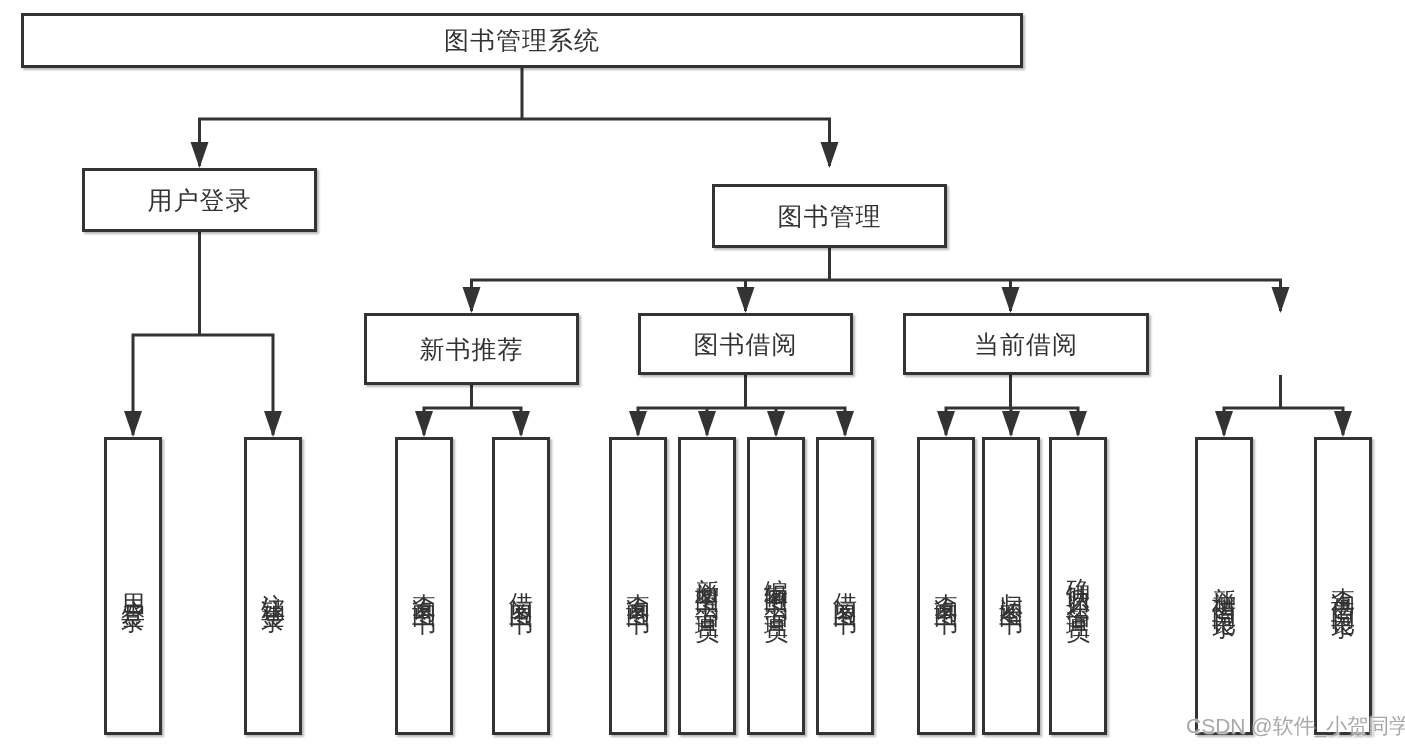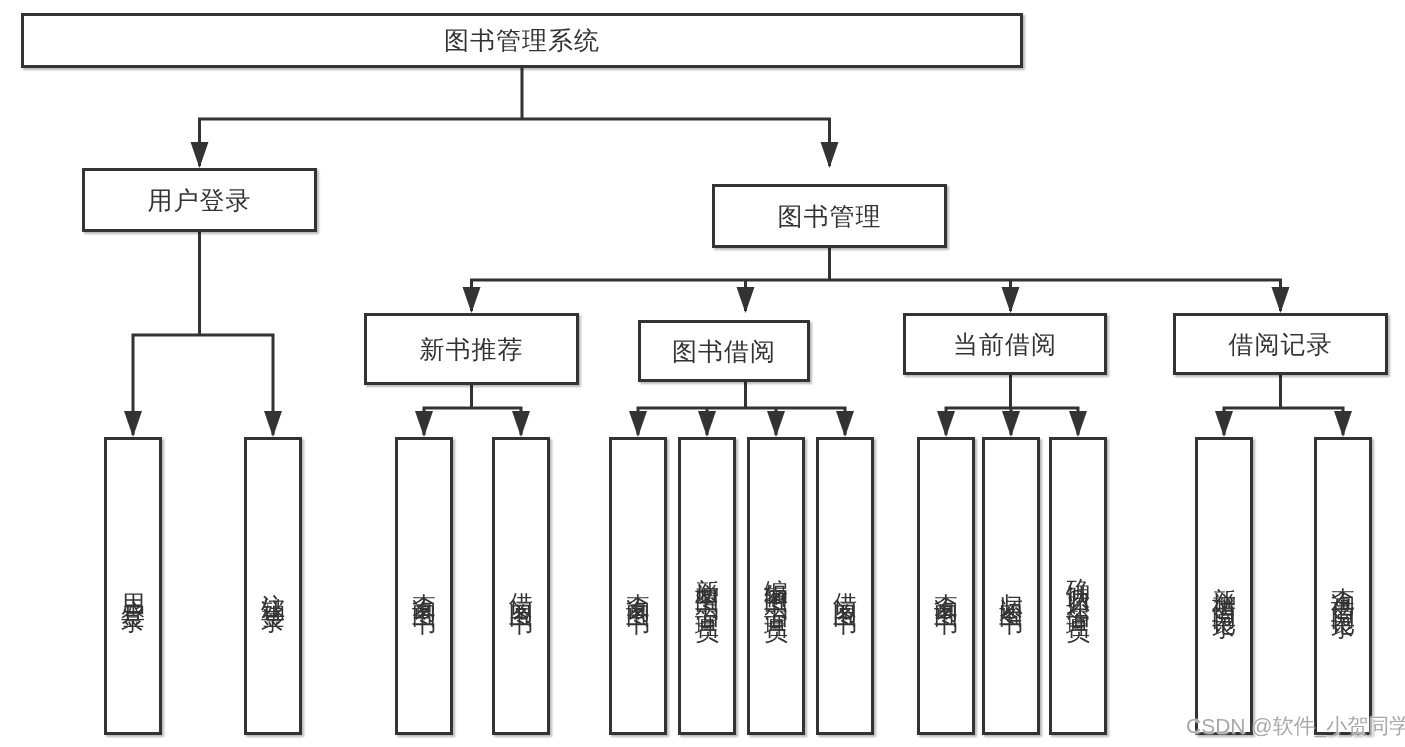--- a/index.html
+++ b/index.html
@@ -67,23 +67,22 @@
       <polygon points="1334,411 1352,411 1343,437"></polygon>
     </g>
   </svg>
 
   <div class="box h-box" style="left:21px;top:13px;width:1002px;height:55px">图书管理系统</div>
 
   <div class="box h-box" style="left:82px;top:168px;width:235px;height:64px">用户登录</div>
   <div class="box h-box" style="left:712px;top:184px;width:235px;height:64px">图书管理</div>
 
   <div class="box h-box" style="left:364px;top:313px;width:215px;height:72px">新书推荐</div>
-  <div class="box h-box" style="left:638px;top:320px;width:172px;height:62px">图书借阅</div>
-  <div class="box h-box" style="left:903px;top:313px;width:204px;height:62px">当前借阅</div>
-  <div class="box h-box" style="left:1173px;top:313px;width:215px;height:62px">借阅记录</div>
+  <div class="box h-box" style="left:638px;top:313px;width:215px;height:62px">图书借阅</div>
+  <div class="box h-box" style="left:903px;top:313px;width:246px;height:62px">当前借阅</div>
 
   <div class="box v-box" style="left:104px;top:437px;width:58px;height:298px">用户登录</div>
   <div class="box v-box" style="left:244px;top:437px;width:58px;height:298px">注销登录</div>
 
   <div class="box v-box" style="left:395px;top:437px;width:58px;height:298px">查询图书</div>
   <div class="box v-box" style="left:492px;top:437px;width:58px;height:298px">借阅图书</div>
 
   <div class="box v-box" style="left:609px;top:437px;width:58px;height:298px">查询图书</div>
   <div class="box v-box" style="left:678px;top:437px;width:58px;height:298px">新增图书（管理员）</div>
   <div class="box v-box" style="left:747px;top:437px;width:58px;height:298px">编辑图书（管理员）</div>

